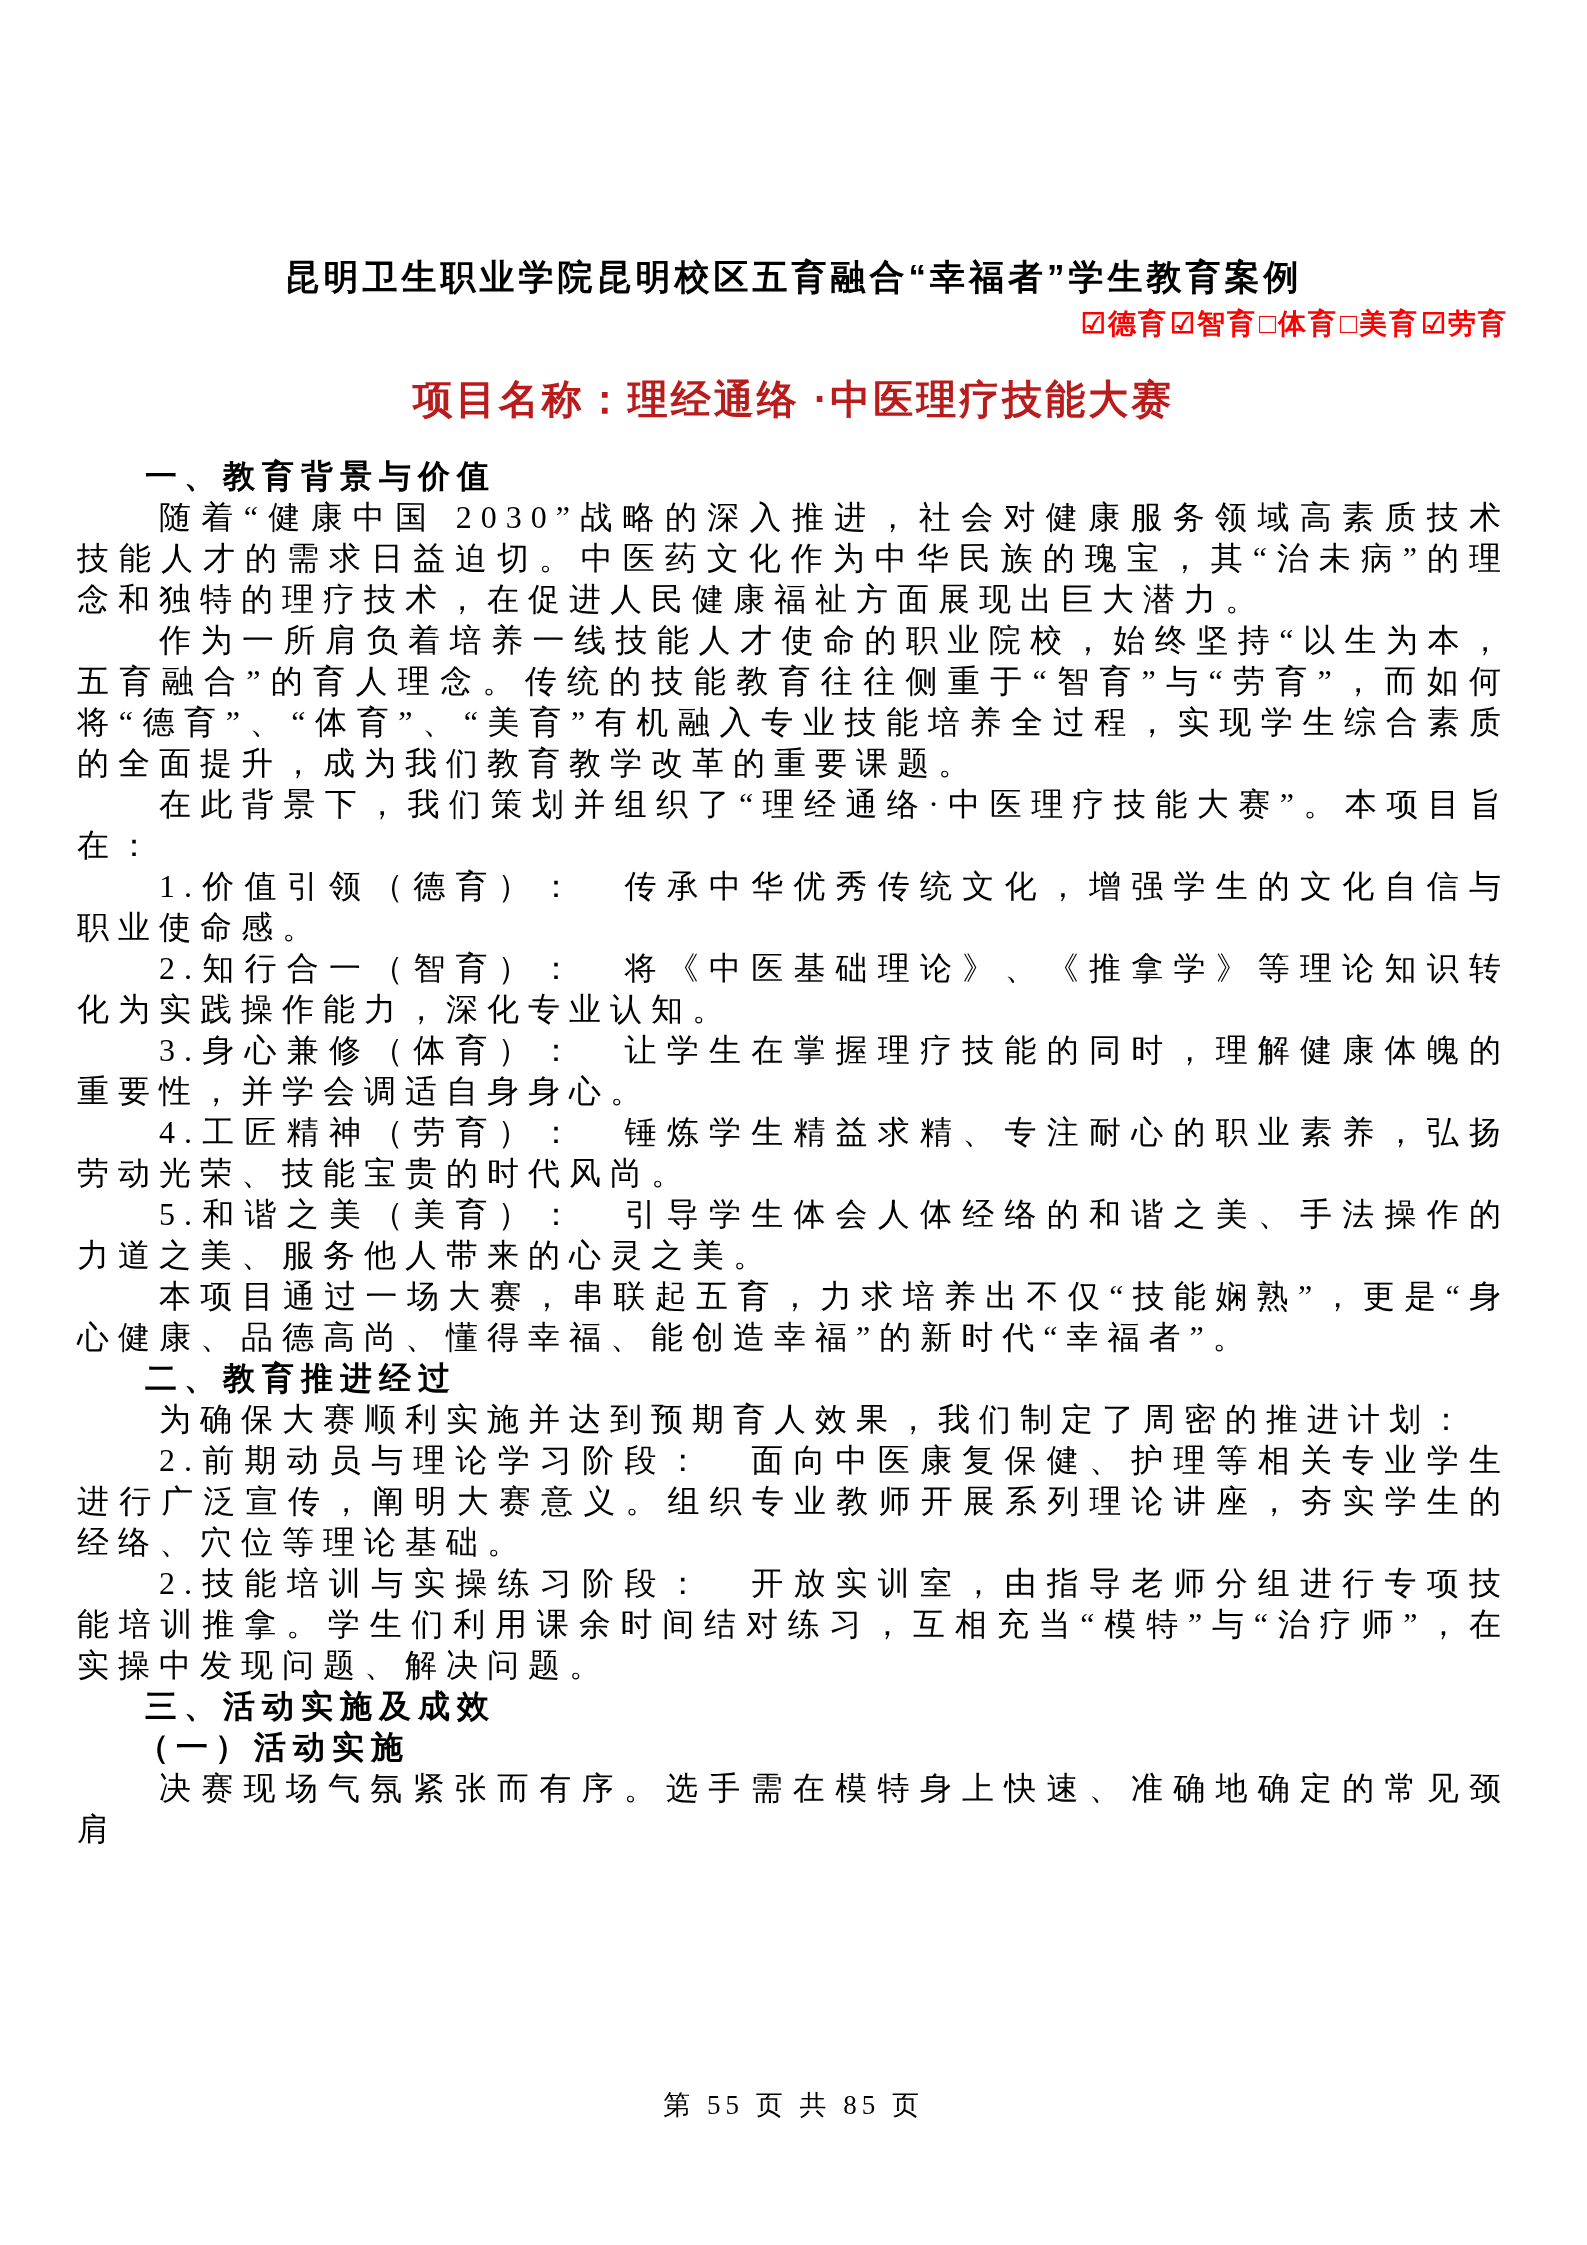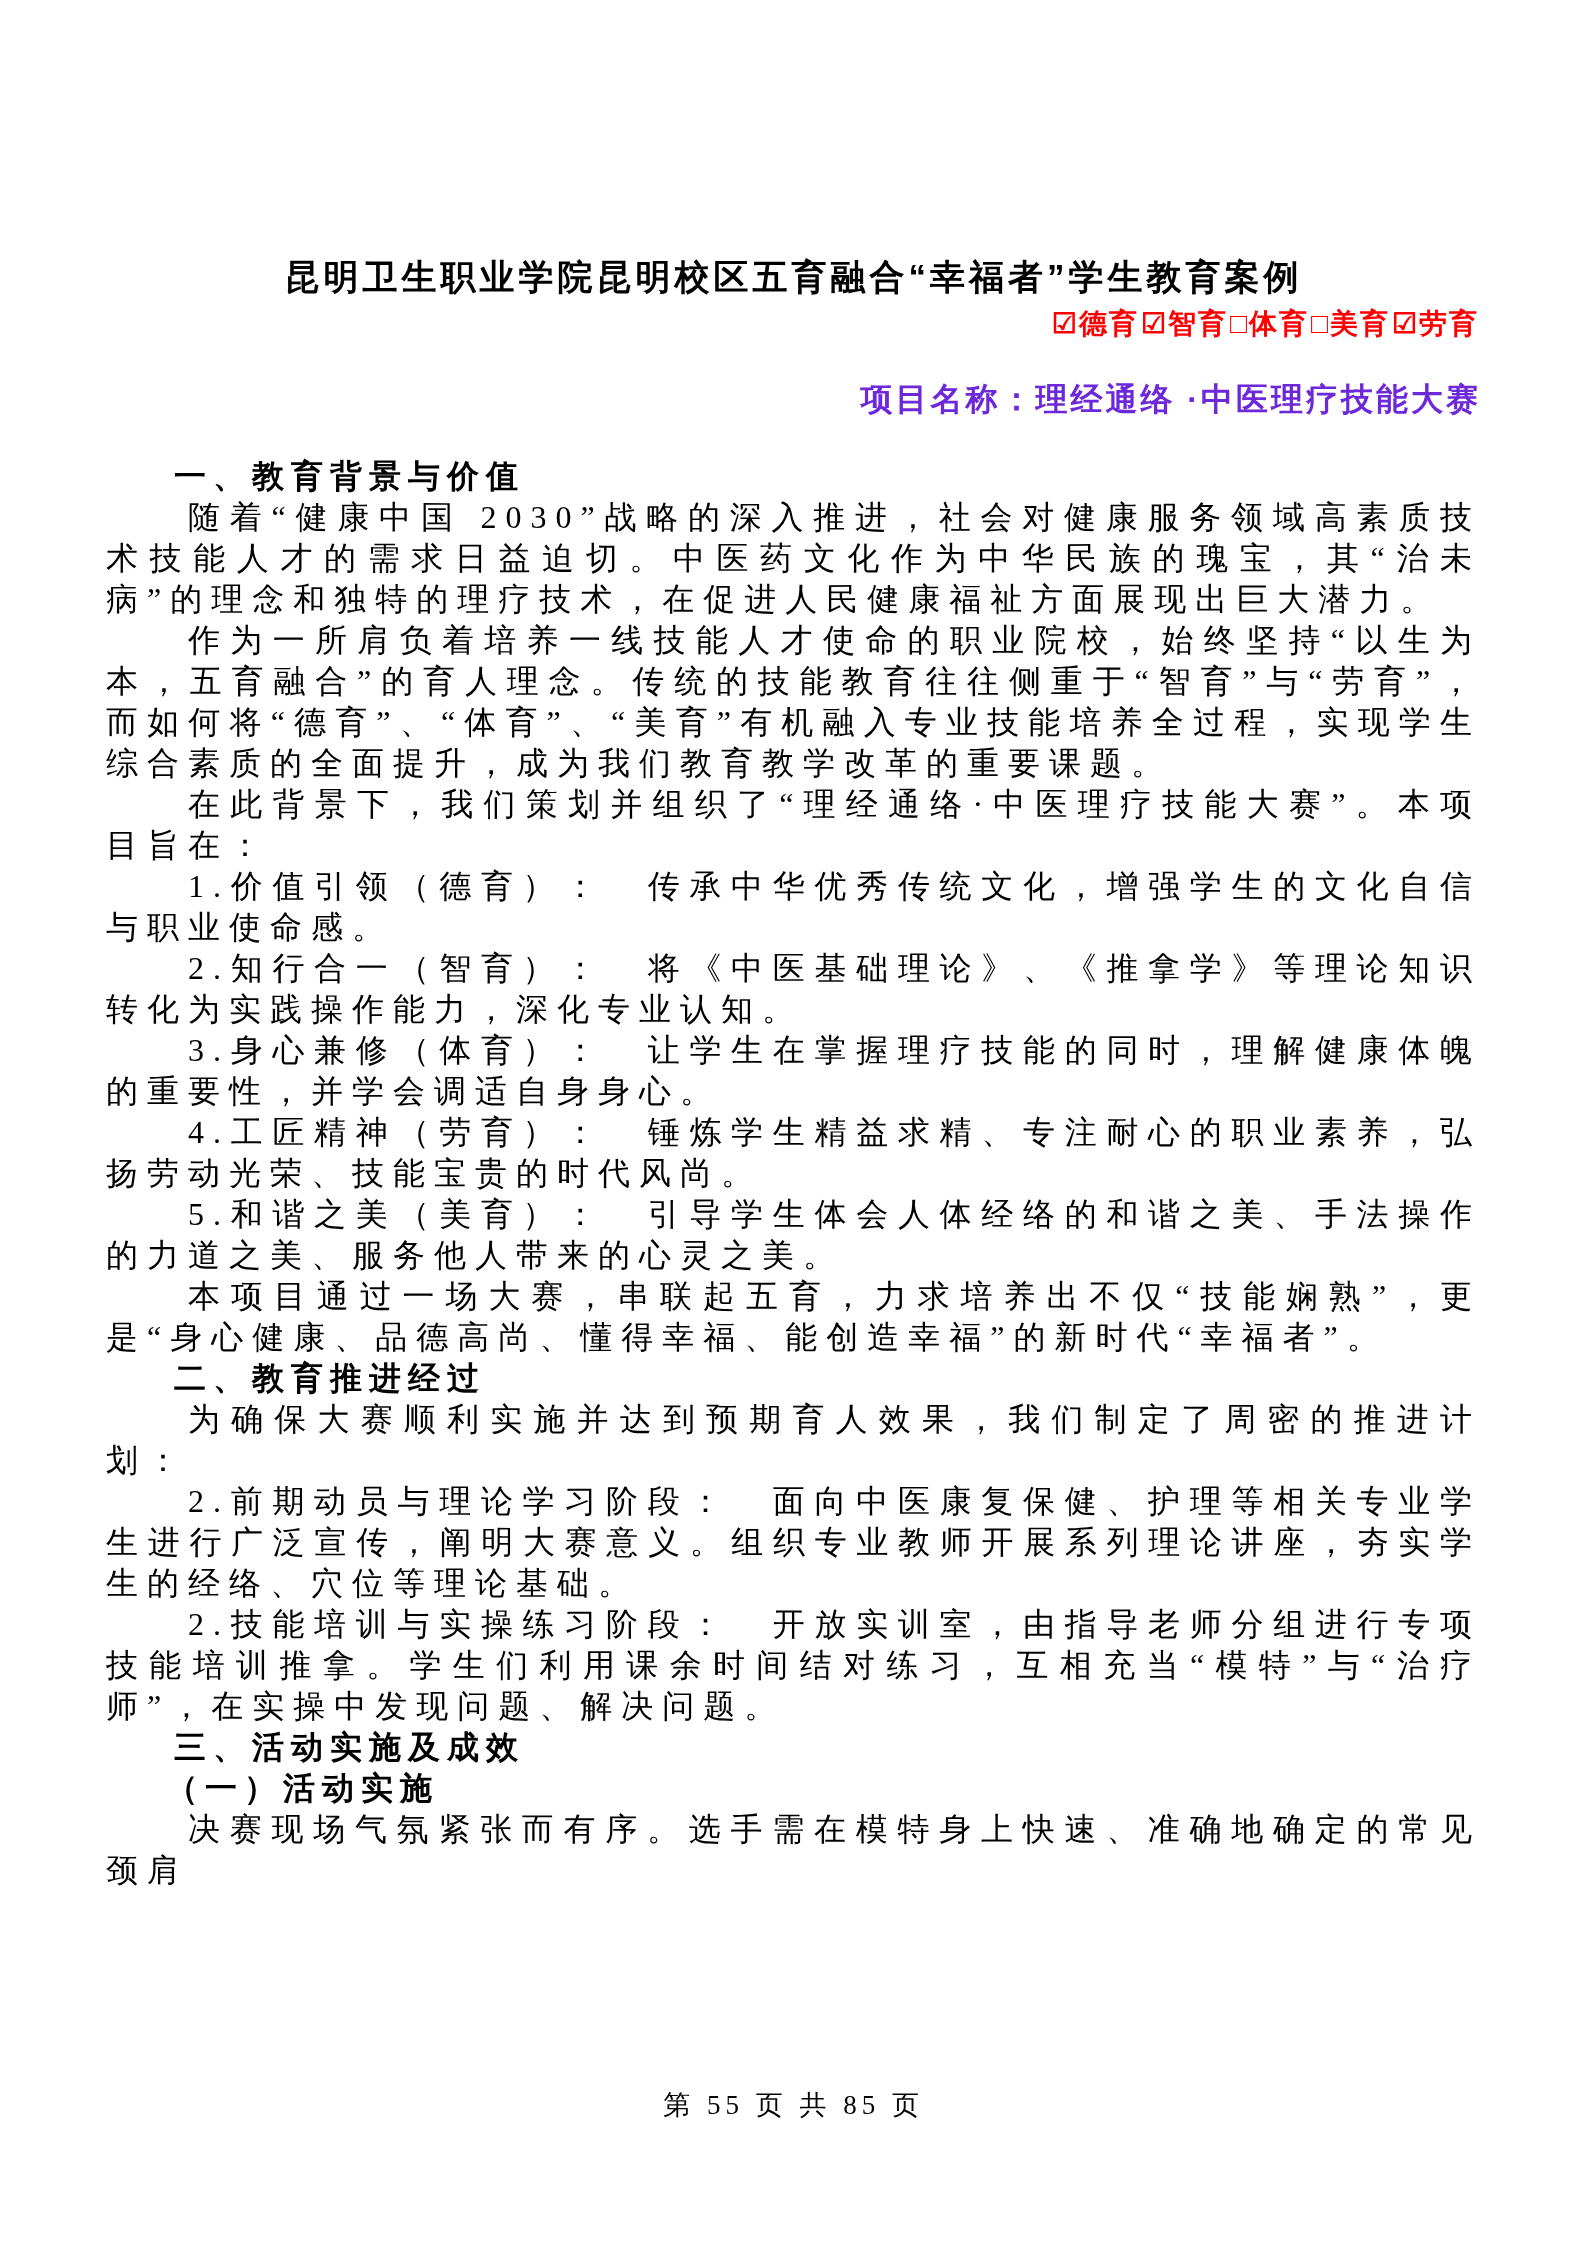--- a/index.html
+++ b/index.html
@@ -8,21 +8,21 @@
     height: 2245px;
     background: #ffffff;
     color: #000000;
     font-family: "Liberation Serif", serif;
     position: relative;
     overflow: hidden;
   }
   .page {
     position: absolute;
     inset: 0;
-    padding: 0 106px;
+    padding: 0 77px;
     box-sizing: border-box;
   }
   .doc-title {
     margin: 253px 0 0 0;
     text-align: center;
     font-family: "Liberation Sans", sans-serif;
     font-weight: bold;
     font-size: 35px;
     line-height: 48px;
     letter-spacing: 4px;
@@ -33,27 +33,27 @@
     font-family: "Liberation Sans", sans-serif;
     font-weight: bold;
     font-size: 28px;
     line-height: 46px;
     letter-spacing: 2px;
     color: #ff0000;
   }
   .five-edu .check-item { margin-right: 2px; }
   .project-title {
     margin: 28px 0 0 0;
-    text-align: right;
+    text-align: center;
     font-family: "Liberation Sans", sans-serif;
     font-weight: bold;
-    font-size: 32px;
+    font-size: 40px;
     line-height: 48px;
     letter-spacing: 3px;
-    color: #6d28d9;
+    color: #b91c1c;
   }
   .doc-body {
     margin-top: 33px;
     font-size: 32px;
     line-height: 41px;
     letter-spacing: 9px;
     text-align: justify;
     text-justify: inter-character;
     color: #000000;
   }

